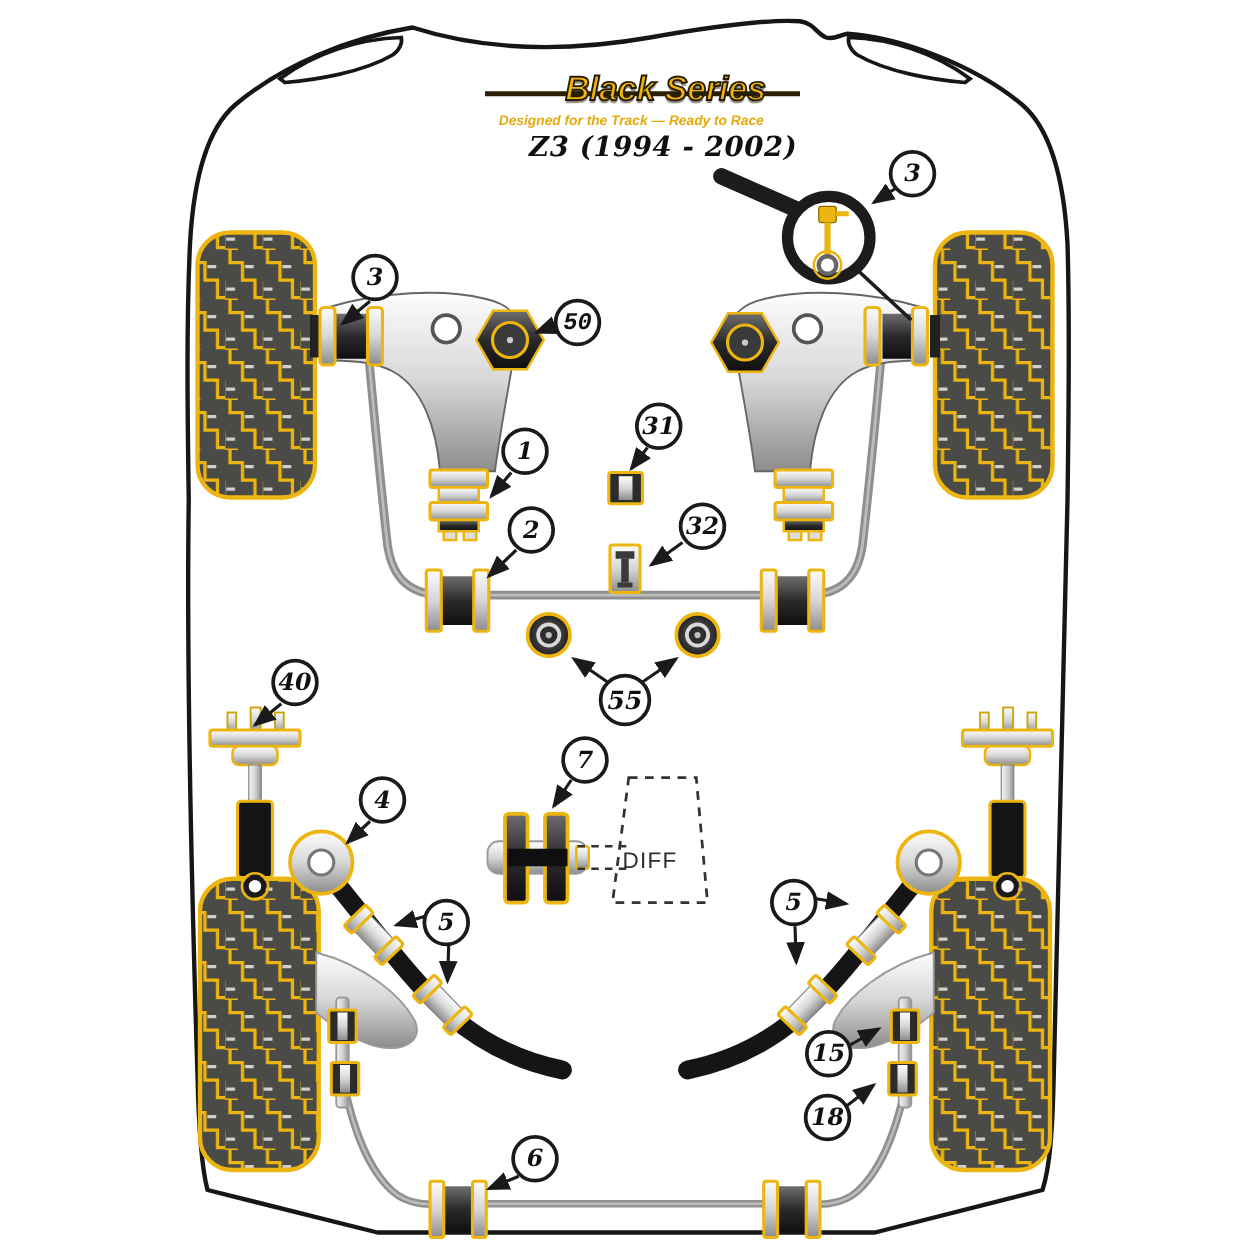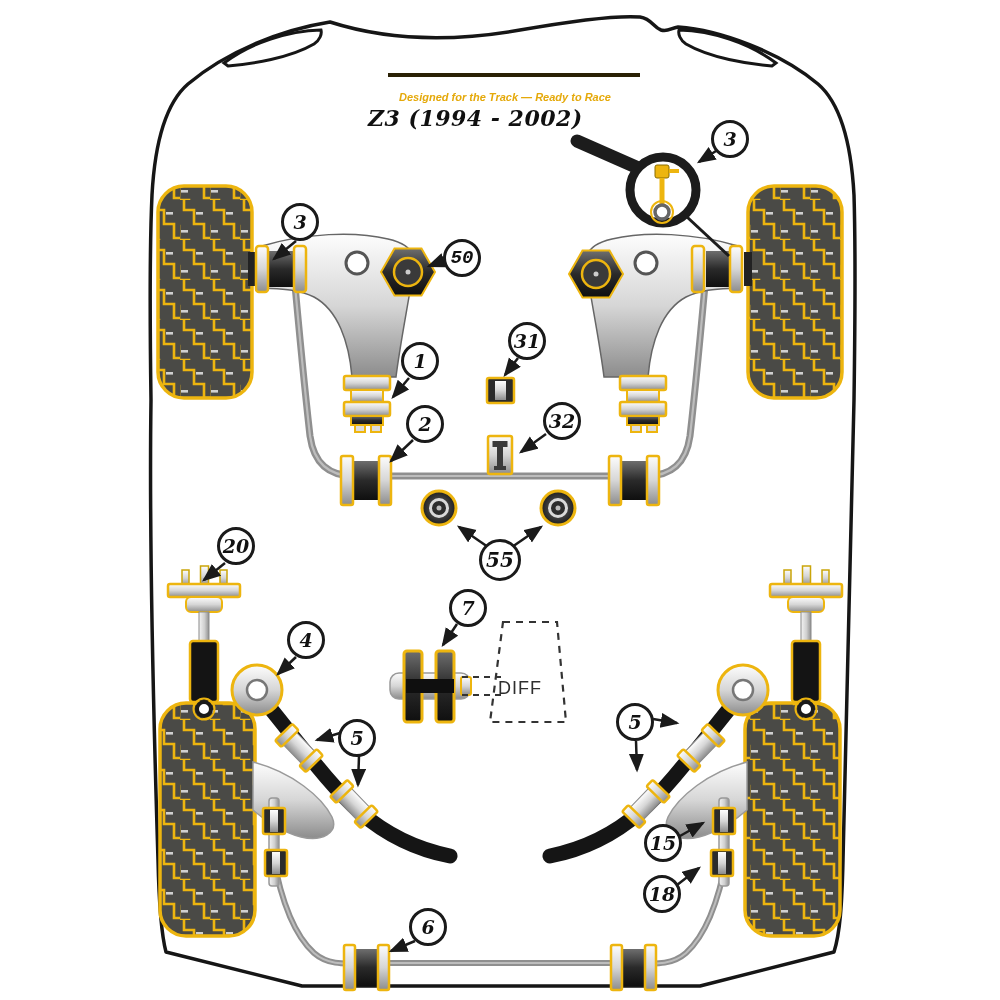--- a/index.html
+++ b/index.html
@@ -15,21 +15,21 @@
     letter-spacing:-1px;white-space:nowrap;transform:scaleX(1.08);
     text-shadow:0 -1.5px 0 rgba(219,130,30,.85);}
   .reg{font-style:normal;font-size:11px;vertical-align:top;position:relative;top:-9px;left:2px;}
   .series-line{left:388px;top:73px;width:252px;height:3.5px;background:#2a2105;z-index:3;}
   .series{left:425px;top:56px;width:215px;text-align:center;z-index:4;
     font:italic 700 27px "Liberation Sans",sans-serif;color:#f2b40c;
     -webkit-text-stroke:1.5px #241c05;text-shadow:0 2px 1px rgba(40,30,0,.55);
     white-space:nowrap;}
   .tagline{left:395px;top:91px;width:220px;text-align:center;white-space:nowrap;
     font:italic 700 11px "Liberation Sans",sans-serif;color:#e5a90a;}
-  .model{left:368px;top:105px;width:270px;text-align:left;
+  .model{left:368px;top:105px;width:270px;text-align:right;
     font:italic 700 22px "DejaVu Serif",serif;color:#101010;letter-spacing:.5px;}
   .diff-label{left:498px;top:678px;width:62px;text-align:left;
     font:400 18px "Liberation Sans",sans-serif;color:#2e2e2e;letter-spacing:1px;}
   
   .callout{position:absolute;width:38px;height:38px;border-radius:50%;
     border:3px solid #1a1a1a;background:#fff;display:flex;align-items:center;
     justify-content:center;font:italic 700 19px "DejaVu Serif",serif;color:#111;
     box-sizing:border-box;z-index:5;}
   .callout.lg{width:42px;height:42px;font-size:20px;}
 </style>
@@ -284,33 +284,34 @@
     <path d="M359,756 L358,785" marker-end="url(#ah)"></path>
     <path d="M653,719 L677,723" marker-end="url(#ah)"></path>
     <path d="M636,741 L637,770" marker-end="url(#ah)"></path>
     <path d="M415,941 L391,951" marker-end="url(#ah)"></path>
     <path d="M680,836 L703,823" marker-end="url(#ah)"></path>
     <path d="M677,885 L699,868" marker-end="url(#ah)"></path>
   </g>
 </svg>
 
 <div class="ov series-line"></div>
+<div class="ov series">Black Series</div>
 <div class="ov tagline">Designed for the Track — Ready to Race</div>
 <div class="ov model">Z3 (1994 - 2002)</div>
 <div class="ov diff-label">DIFF</div>
 
 <div class="callout" style="left:281px;top:203px;">3</div>
 <div class="callout" style="left:711px;top:120px;">3</div>
 <div class="callout" style="left:443px;top:239px;font-family:Liberation Mono, monospace;">50</div>
 <div class="callout" style="left:401px;top:342px;">1</div>
 <div class="callout" style="left:406px;top:405px;">2</div>
 <div class="callout" style="left:508px;top:322px;">31</div>
 <div class="callout" style="left:543px;top:402px;">32</div>
 <div class="callout lg" style="left:479px;top:539px;">55</div>
-<div class="callout" style="left:217px;top:527px;">20</div>
+<div class="callout" style="left:217px;top:527px;">40</div>
 <div class="callout" style="left:449px;top:589px;">7</div>
 <div class="callout" style="left:287px;top:621px;">4</div>
 <div class="callout" style="left:338px;top:719px;">5</div>
 <div class="callout" style="left:616px;top:703px;">5</div>
 <div class="callout" style="left:409px;top:908px;">6</div>
 <div class="callout" style="left:644px;top:824px;font-style:italic;">15</div>
 <div class="callout" style="left:643px;top:875px;">18</div>
 
 </div>
 

